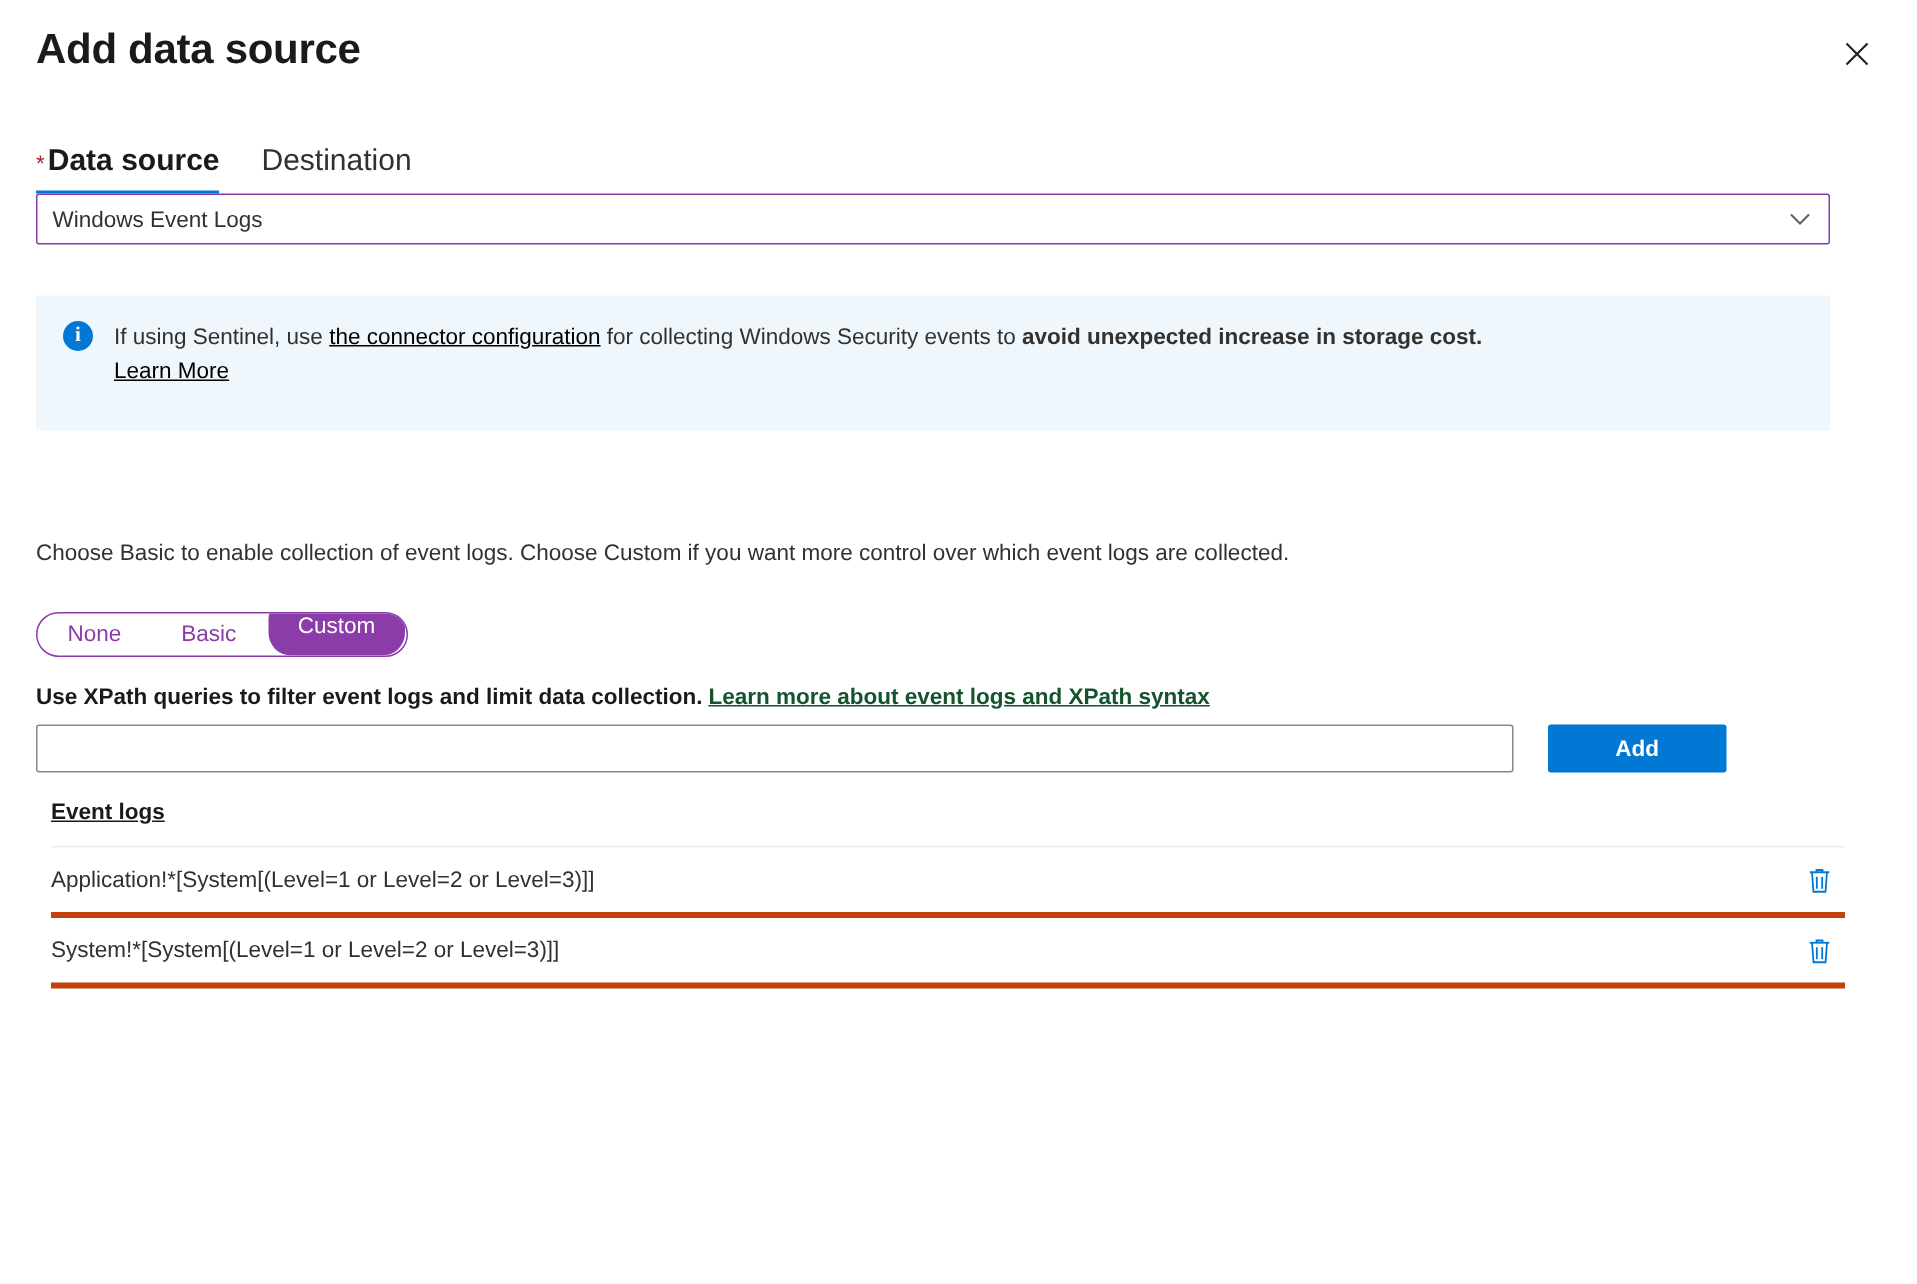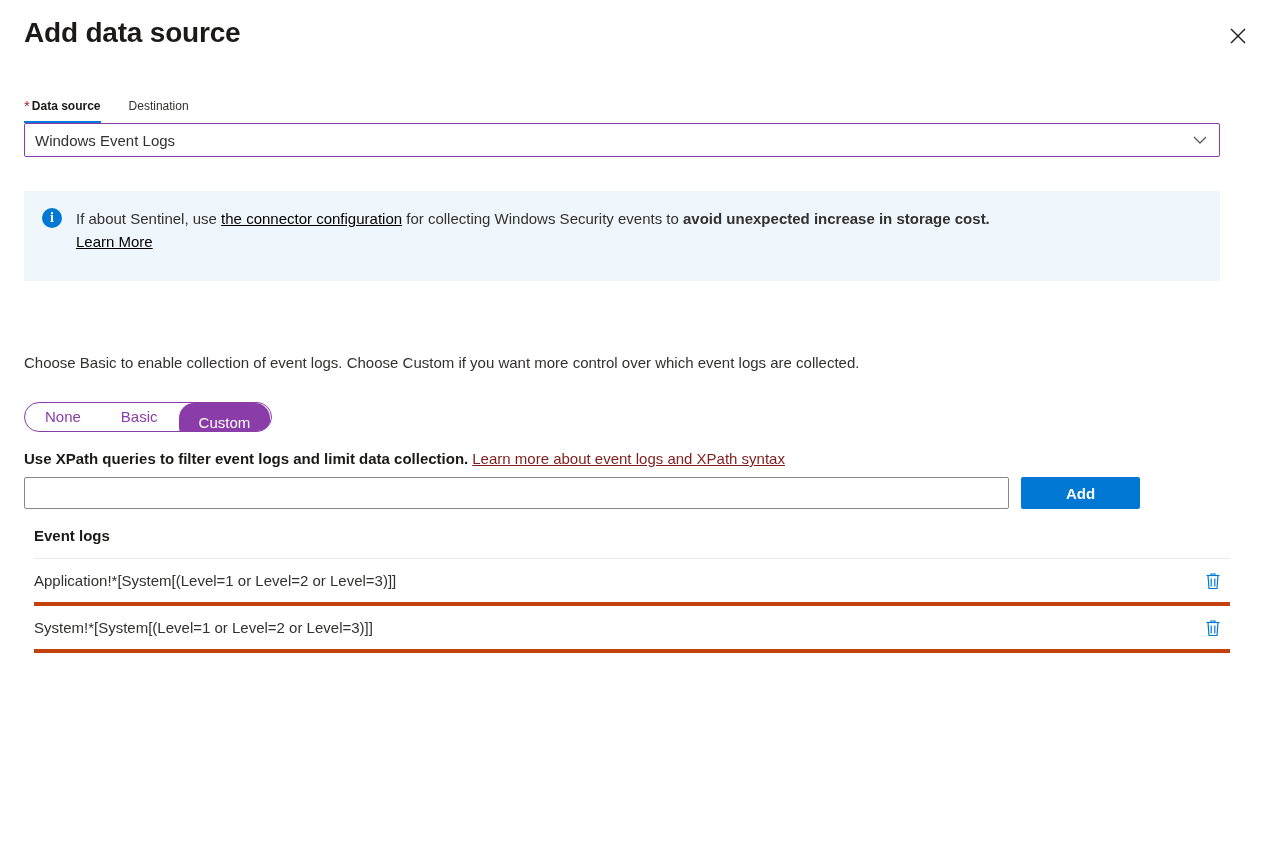--- a/index.html
+++ b/index.html
@@ -85,21 +85,21 @@
   }
   .tab.selected::after {
     content: "";
     position: absolute;
     left: 0;
     right: 0;
     bottom: 0;
     height: 2px;
     background: #0078d4;
   }
-  .tab-label { font-size: 12px; }
+  .tab-label { font-size: 20px; }
 
   
   .body {
     padding: 0 24px;
   }
   .intro-text {
     font-size: 15px;
     color: #323130;
     margin: 22px 0 0 0;
     line-height: 20px;
@@ -181,21 +181,21 @@
     font-size: 15px;
     color: #323130;
     margin-top: 72px;
     line-height: 20px;
   }
 
   
   .pill-group {
     margin-top: 14px;
     display: inline-flex;
-    align-items: flex-start;
+    align-items: flex-end;
     border: 1px solid #8a3ca8;
     border-radius: 16px;
     height: 30px;
     padding: 0;
     background: #ffffff;
     overflow: hidden;
   }
   .pill {
     font-size: 15px;
     color: #8a3ca8;
@@ -218,30 +218,30 @@
   }
 
   
   .xpath-title {
     margin-top: 18px;
     font-size: 15px;
     color: #1b1a19;
     font-weight: bold;
   }
   .xpath-title a {
-    font-weight: normal;
-    color: #7f1d1d;
+    font-weight: bold;
+    color: #14532d;
     text-decoration: underline;
     margin-left: 4px;
   }
   .xpath-row {
     display: flex;
     align-items: center;
     margin-top: 10px;
-    gap: 12px;
+    gap: 23px;
   }
   .xpath-input {
     width: 985px;
     height: 32px;
     border: 1px solid #8a8886;
     border-radius: 2px;
     padding: 0 8px;
     font-size: 15px;
     font-family: inherit;
     color: #323130;
@@ -265,20 +265,21 @@
     margin-top: 18px;
     width: 1196px;
     margin-left: 10px;
   }
   .table-head {
     font-size: 15px;
     font-weight: bold;
     color: #1b1a19;
     padding: 0 0 14px 0;
     border-bottom: 1px solid #edebe9;
+    text-decoration: underline;
   }
   .table-row {
     display: flex;
     align-items: center;
     justify-content: space-between;
     height: 47px;
     border-bottom: 4px solid #c2410c;
     font-size: 15px;
     color: #323130;
   }
@@ -330,21 +331,21 @@
           <svg width="18" height="18" viewBox="0 0 18 18" fill="none" stroke="currentColor" stroke-width="1.3">
             <polyline points="3,6 9,12 15,6"></polyline>
           </svg>
         </span>
       </div>
     </div>
 
     <div class="infobar">
       <div class="info-icon">i</div>
       <div class="info-text">
-        <span>If about Sentinel, use </span><a href="#">the connector configuration</a><span> for collecting Windows Security events to </span><span class="bold">avoid unexpected increase in storage cost.</span><br>
+        <span>If using Sentinel, use </span><a href="#">the connector configuration</a><span> for collecting Windows Security events to </span><span class="bold">avoid unexpected increase in storage cost.</span><br>
         <a href="#">Learn More</a>
       </div>
     </div>
 
     <p class="choose-text">Choose Basic to enable collection of event logs. Choose Custom if you want more control over which event logs are collected.</p>
 
     <div class="pill-group">
       <button class="pill">None</button>
       <button class="pill">Basic</button>
       <button class="pill selected">Custom</button>

